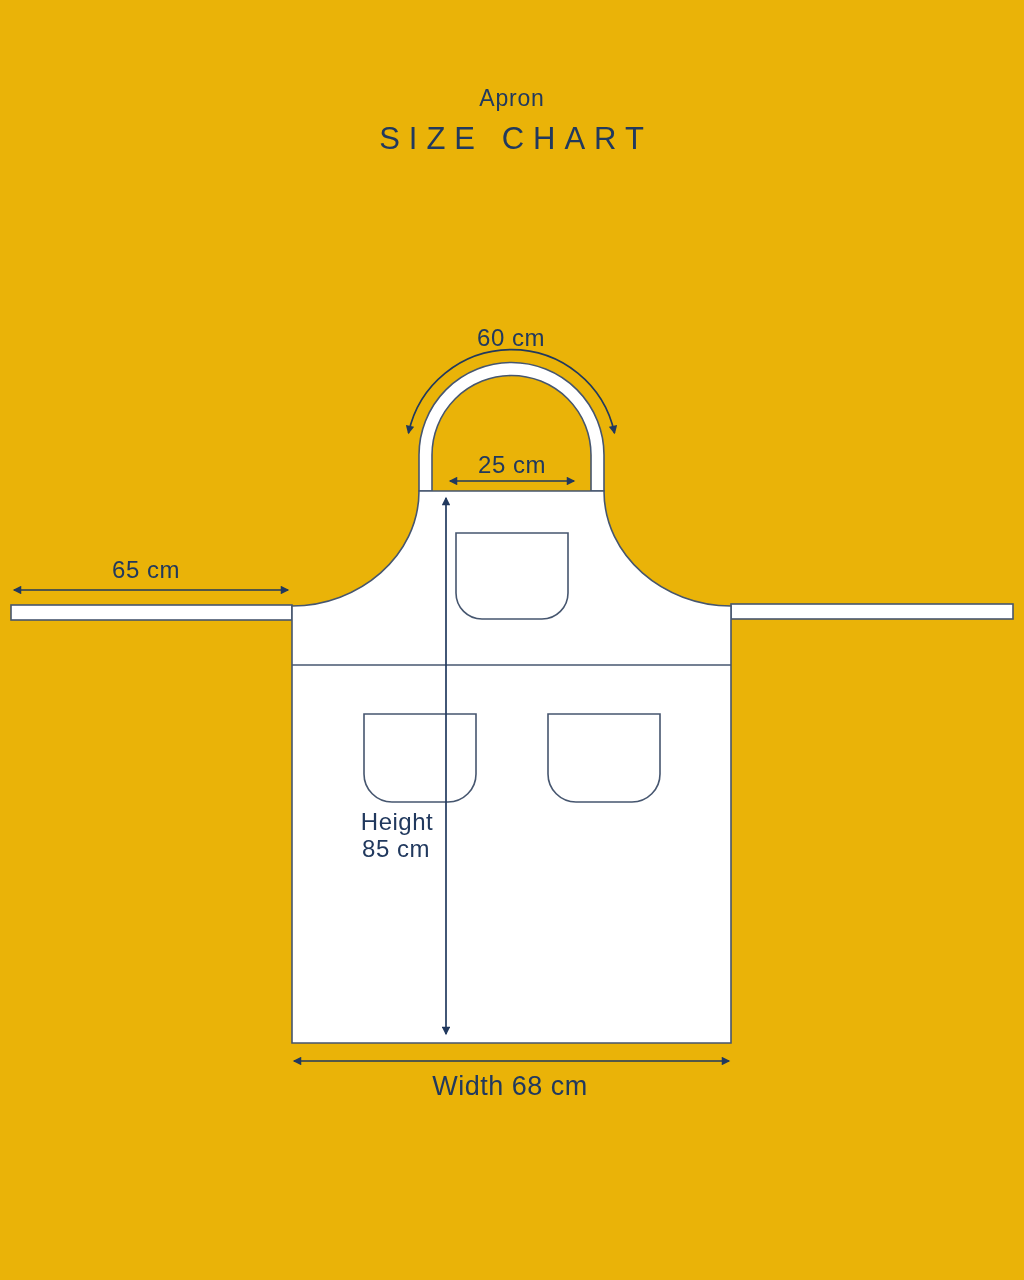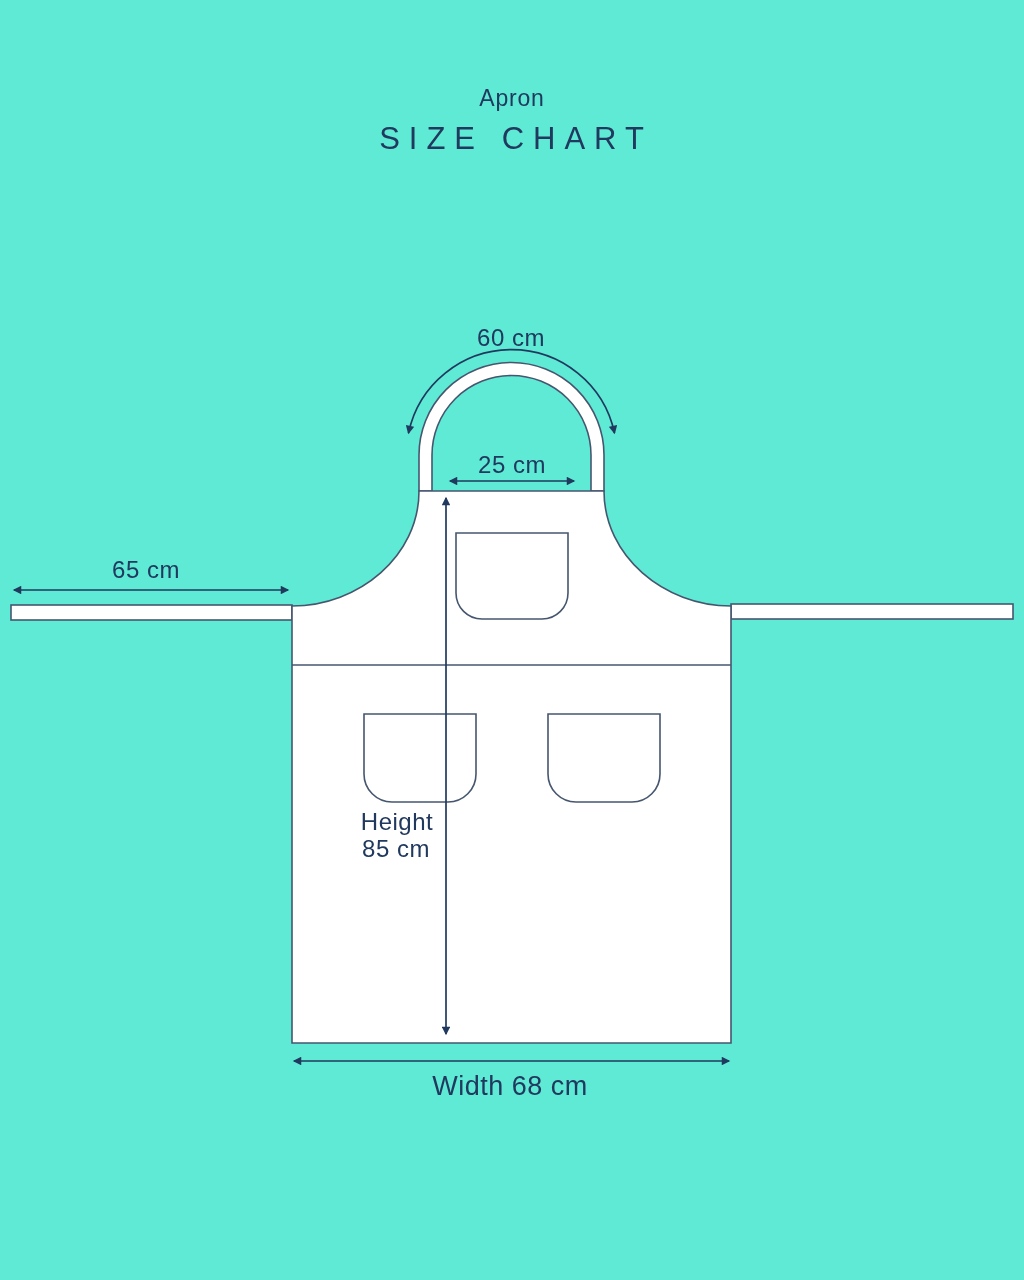--- a/index.html
+++ b/index.html
@@ -8,21 +8,21 @@
     width:1024px;
     height:1280px;
     background:#f4f4f2;
     font-family:"Liberation Sans", sans-serif;
     overflow:hidden;
   }
   .page{
     position:relative;
     width:1024px;
     height:1280px;
-    background:#5eead4;
+    background:#eab308;
   }
   svg{display:block}
   
   .garment{
     fill:#ffffff;
     stroke:#46566f;
     stroke-width:1.6;
   }
   .seam{
     fill:none;

